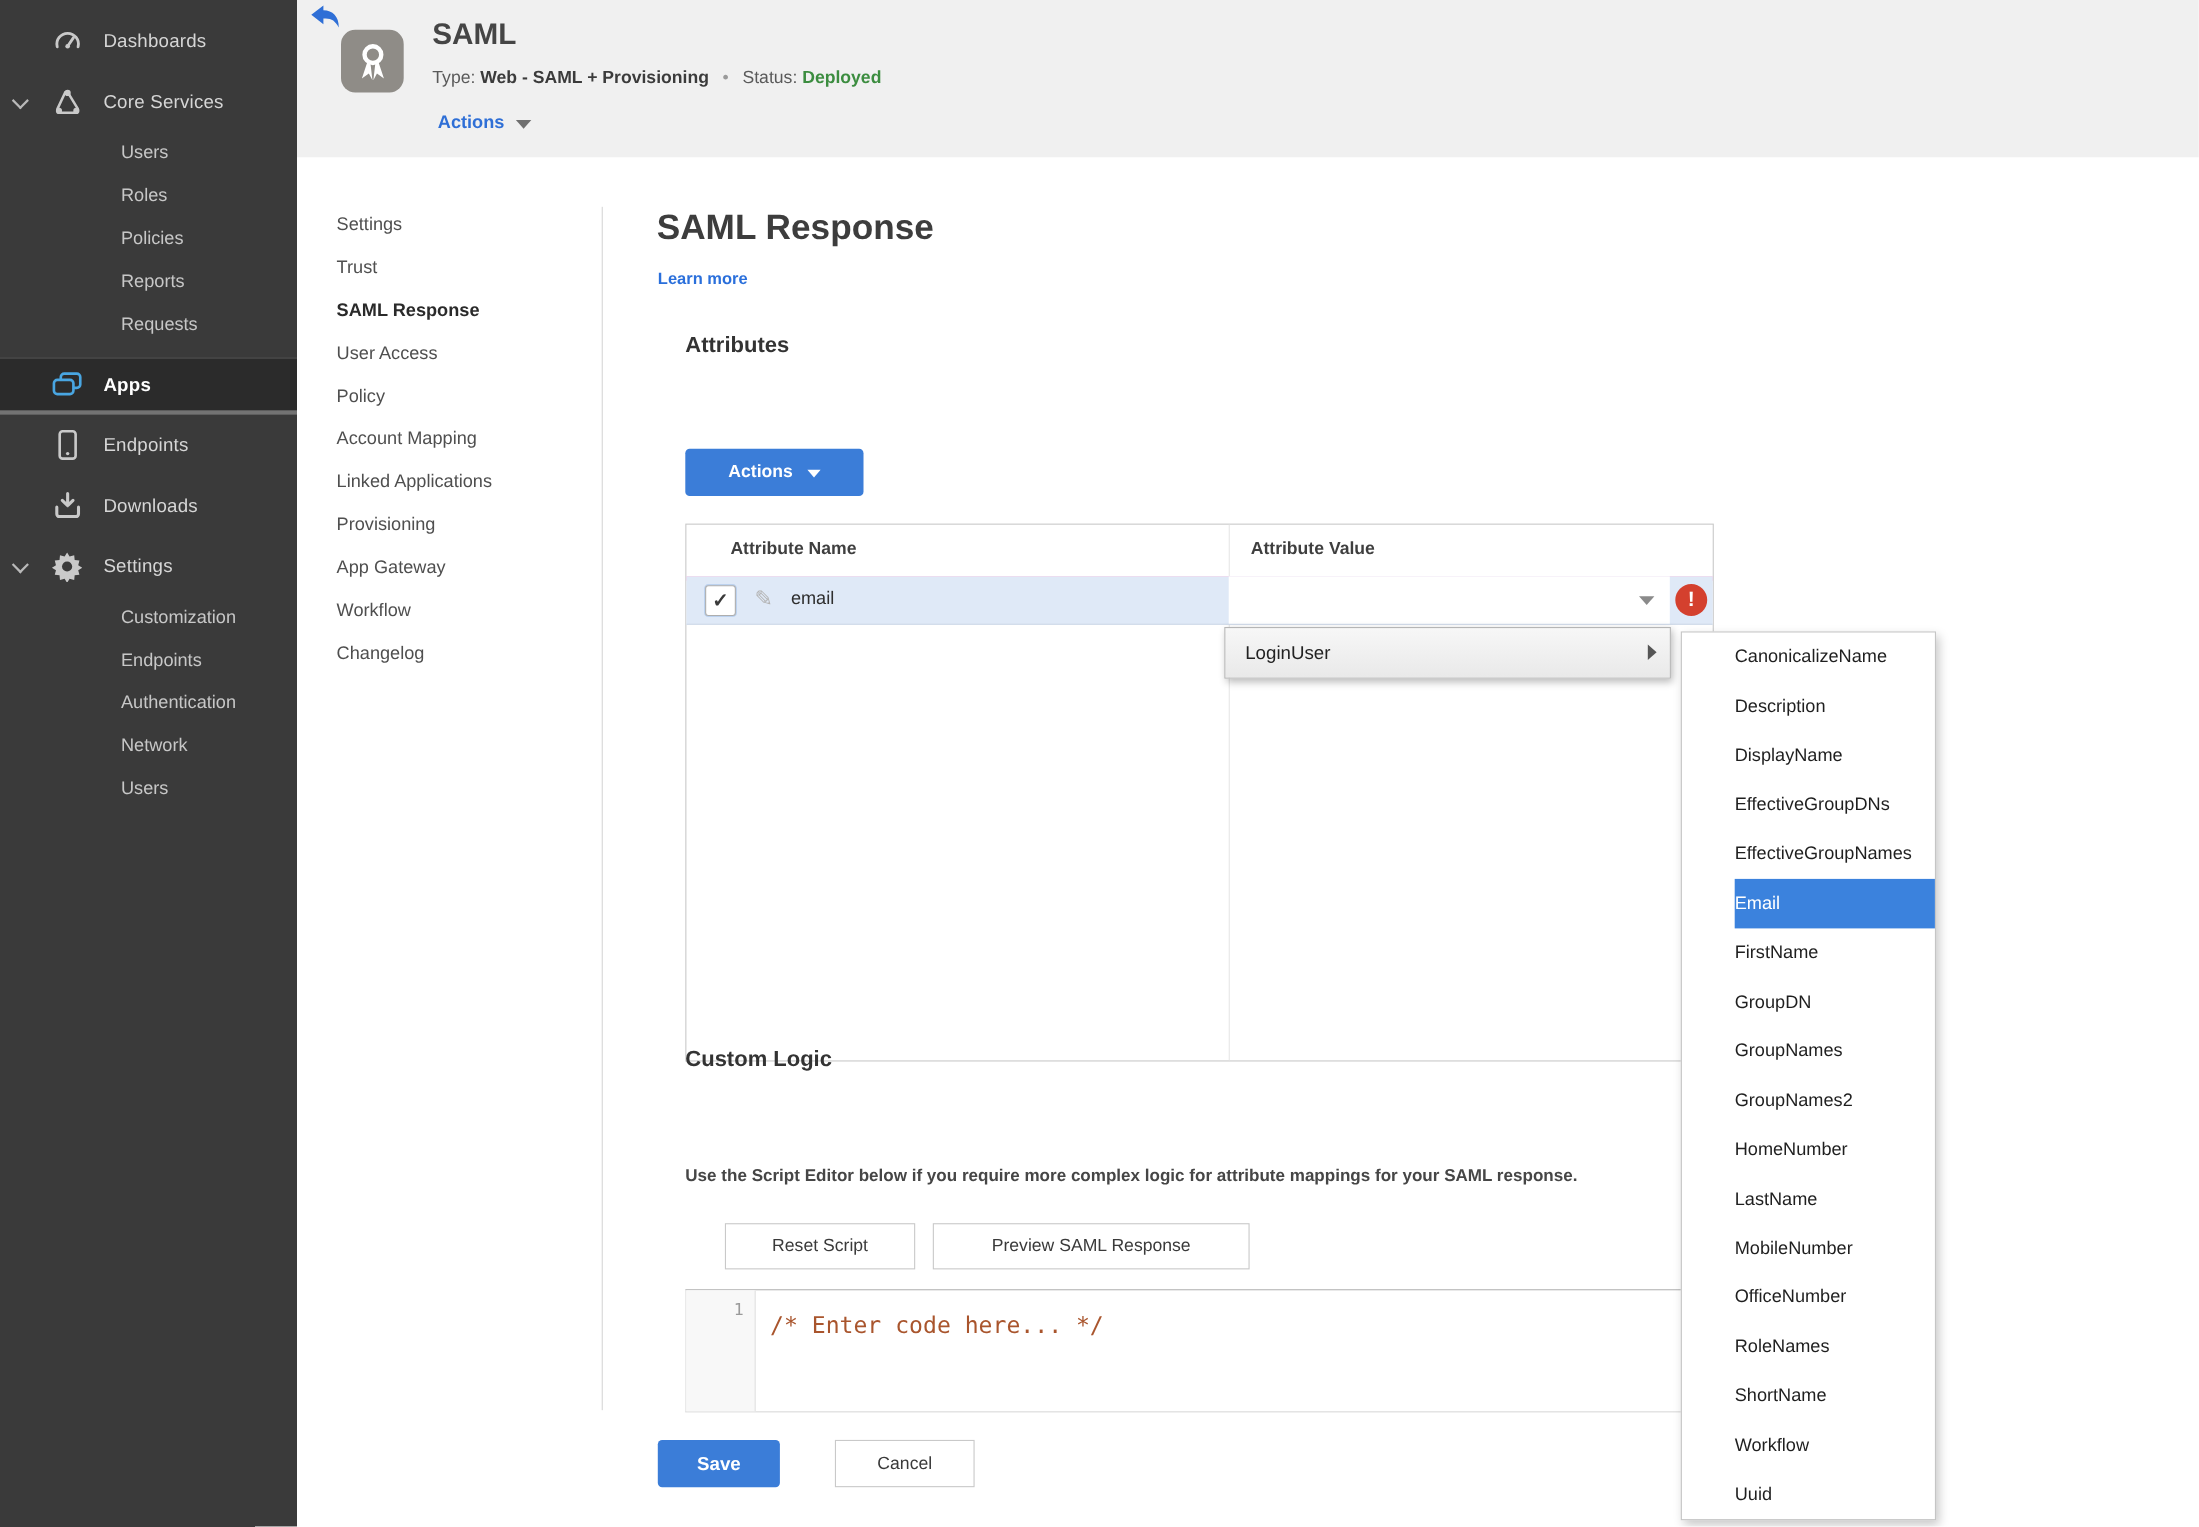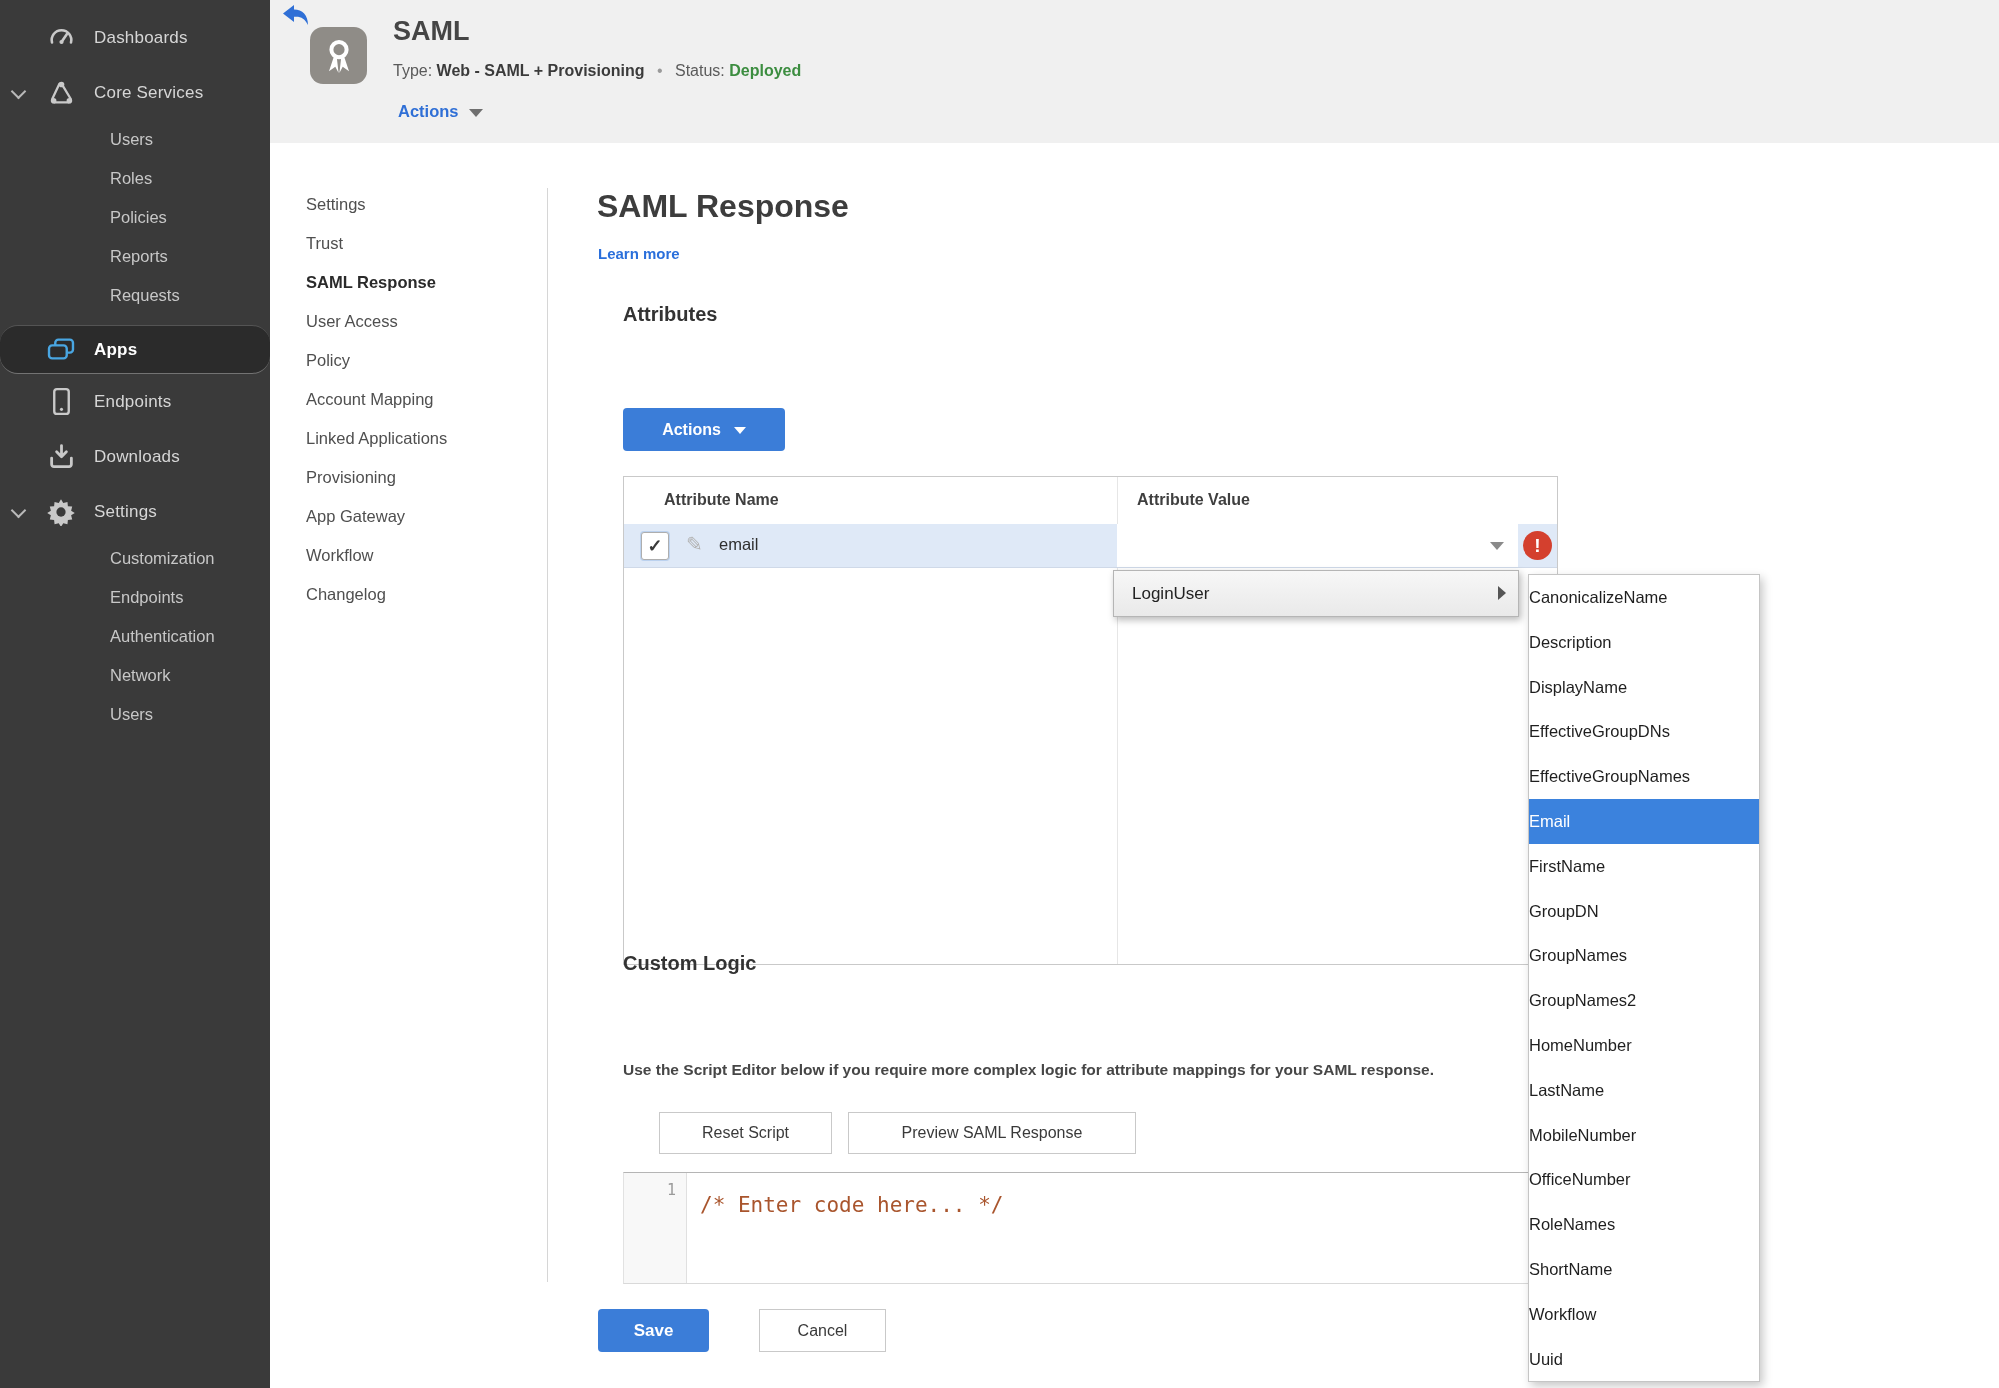--- a/index.html
+++ b/index.html
@@ -11,21 +11,21 @@
   .side-list{padding-top:10px;}
   .side-item{position:relative;display:flex;align-items:center;cursor:pointer;}
   .side-item.parent{height:55px;}
   .side-item.child{height:39px;}
   .side-item .chev{display:none;position:absolute;left:13px;top:50%;margin-top:-7px;width:9px;height:9px;
                    border-right:2.5px solid #b9b9b9;border-bottom:2.5px solid #b9b9b9;transform:rotate(45deg);}
   .side-item.expanded .chev{display:block;}
   .side-item .sicon{position:absolute;left:45px;width:32px;display:flex;justify-content:center;align-items:center;}
   .side-item.parent .slabel{margin-left:94px;font-size:17px;color:#d6d6d6;letter-spacing:.2px;}
   .side-item.child .slabel{margin-left:110px;font-size:16.5px;color:#c7c7c7;}
-  .side-item.selected{height:47px;background:#2b2b2b;border-top:1px solid #545454;border-bottom:1px solid #737373;margin-top:10px;border-radius:18px;}
+  .side-item.selected{height:47px;background:#2b2b2b;border-top:1px solid #545454;border-bottom:4px solid #737373;margin-top:10px;}
   .side-item.selected .slabel{font-weight:bold;color:#ffffff;}
 
   
   .topbar{position:absolute;left:270px;top:0;right:0;height:143px;background:#f0f0f0;}
   .back{position:absolute;left:12px;top:4px;background:none;border:none;padding:0;cursor:pointer;}
   .app-badge{position:absolute;left:40px;top:27px;width:57px;height:57px;border-radius:13px;background:#8f8c87;
              display:flex;align-items:center;justify-content:center;}
   .app-title{position:absolute;left:123px;top:16px;margin:0;font-size:27px;font-weight:bold;color:#454545;}
   .hdr-meta{position:absolute;left:123px;top:62px;font-size:16px;color:#5a5a5a;}
   .hdr-meta b{color:#3b3b3b;}
@@ -92,21 +92,21 @@
 
   
   .ctxmenu{position:absolute;left:1113px;top:570px;width:404px;height:45px;z-index:10;
            background:linear-gradient(#f7f7f7,#e9e9e9);border:1px solid #b5b5b5;
            box-shadow:2px 3px 7px rgba(0,0,0,.28);display:flex;align-items:center;cursor:pointer;}
   .ctxmenu .mlabel{margin-left:18px;font-size:17px;color:#222;}
   .arrow-right{position:absolute;right:12px;top:15px;width:0;height:0;border-top:7px solid transparent;
                border-bottom:7px solid transparent;border-left:8px solid #555;}
   .submenu{position:absolute;left:1528px;top:574px;width:230px;z-index:11;background:#fff;
            border:1px solid #c5c5c5;box-shadow:3px 4px 9px rgba(0,0,0,.22);}
-  .submenu-item{height:44.8px;line-height:44.8px;padding-left:0;font-size:16.5px;color:#1f1f1f;cursor:pointer;white-space:nowrap;}
+  .submenu-item{height:44.8px;line-height:44.8px;padding-left:0;font-size:16.5px;color:#1f1f1f;cursor:pointer;white-space:nowrap;margin-left:48px;}
   .submenu-item.selected{background:#3b82dd;color:#fff;}
 </style>
 </head>
 <body>
 
 <div class="stage">
 
   <aside class="sidebar">
     <div class="side-list">
 

